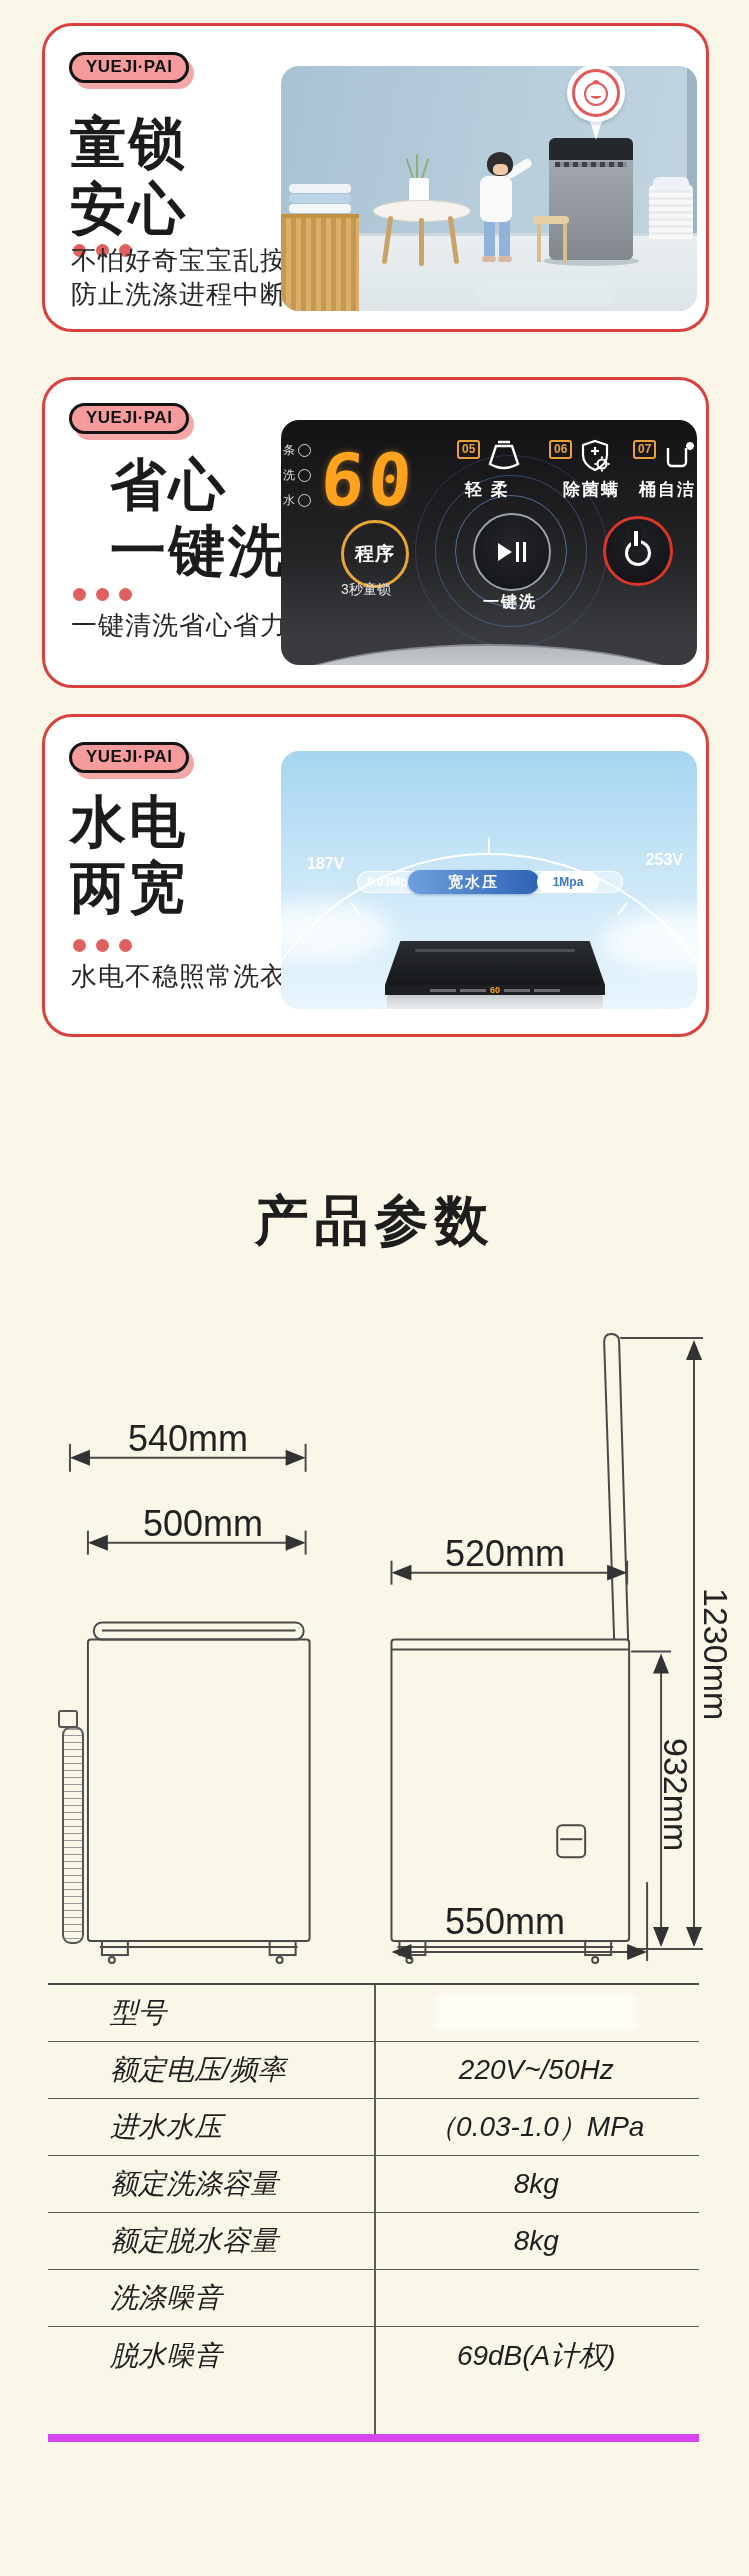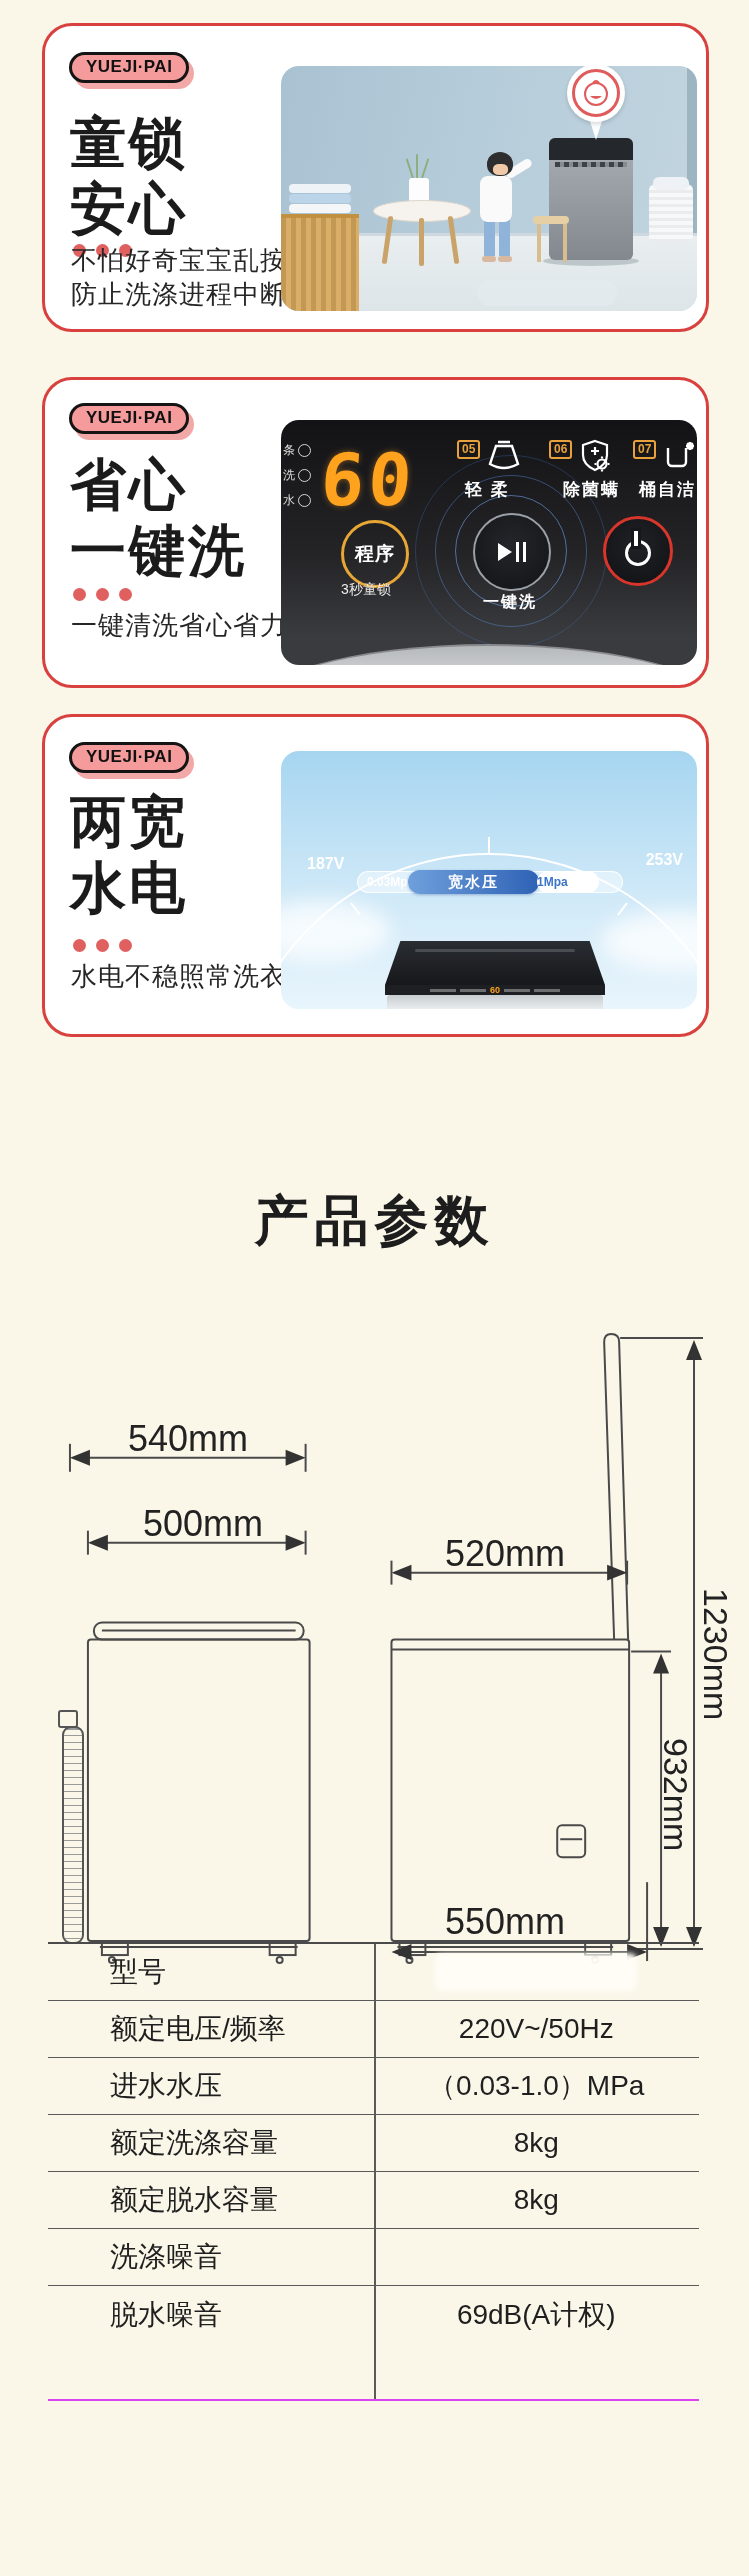--- a/index.html
+++ b/index.html
@@ -83,38 +83,38 @@
   .sc3{top:34px;height:258px;background:linear-gradient(180deg,#a6d5f0 0%,#cfe9f8 55%,#e8f5fc 100%);}
   .cloud{position:absolute;background:rgba(255,255,255,.75);border-radius:50%;filter:blur(10px);}
   .cl1{left:-30px;top:150px;width:140px;height:60px;}
   .cl2{left:320px;top:160px;width:150px;height:60px;}
   .arcsvg{position:absolute;left:0;top:0;}
   .vmin{position:absolute;left:26px;top:104px;color:#fff;font-size:16px;font-weight:bold;}
   .vmax{position:absolute;right:14px;top:100px;color:#fff;font-size:16px;font-weight:bold;}
   .pill-outer{position:absolute;left:76px;top:120px;width:266px;height:22px;border-radius:11px;background:rgba(255,255,255,.45);border:1px solid rgba(255,255,255,.85);box-sizing:border-box;}
   .pmin{position:absolute;left:9px;top:3px;color:#fff;font-size:12px;font-weight:bold;}
   .pill-blue{position:absolute;left:50px;top:-2px;width:131px;height:24px;border-radius:12px;background:linear-gradient(90deg,#6fa0dc,#2e62b5);color:#fff;font-size:15px;font-weight:bold;text-align:center;line-height:24px;letter-spacing:2px;box-shadow:0 1px 3px rgba(30,70,140,.35);}
-  .pill-white{position:absolute;left:179px;top:-1px;width:62px;height:22px;border-radius:11px;background:#fff;color:#3b76c9;font-size:12px;font-weight:bold;text-align:left;line-height:22px;}
+  .pill-white{position:absolute;left:179px;top:-1px;width:62px;height:22px;border-radius:11px;background:#fff;color:#3b76c9;font-size:12px;font-weight:bold;text-align:center;line-height:22px;}
   .mac3{position:absolute;left:104px;top:190px;width:220px;height:68px;}
   .mac3 .lid{position:absolute;left:0;top:0;width:220px;height:44px;background:linear-gradient(180deg,#2a2d31,#16181b);clip-path:polygon(7% 0,93% 0,100% 100%,0 100%);}
   .mac3 .groove{position:absolute;left:30px;top:8px;width:160px;height:3px;background:#4a4e53;border-radius:2px;}
   .mac3 .cstrip{position:absolute;left:0;top:44px;width:220px;height:10px;background:#1d1f22;display:flex;align-items:center;justify-content:center;gap:4px;}
   .mac3 .cstrip .d{width:26px;height:3px;background:rgba(255,255,255,.35);}
   .mac3 .cstrip .o{color:#ffa21e;font-size:9px;font-weight:bold;line-height:9px;}
   .mac3 .body3{position:absolute;left:2px;top:54px;width:216px;height:14px;background:linear-gradient(#c7ccd0,#e9edef);border-radius:3px 3px 0 0;}
   
   .sect{position:absolute;left:0;top:1185px;width:100%;text-align:center;font-size:54px;font-weight:800;letter-spacing:6px;color:#1d1d1d;}
   
   .diag{position:absolute;left:30px;top:1328px;}
   .hose{position:absolute;left:62px;top:1726px;width:22px;height:218px;border:2px solid #555;border-radius:9px;background:repeating-linear-gradient(180deg,#9a9a9a 0 1.5px,transparent 1.5px 7px);box-sizing:border-box;}
   .hose-cap{position:absolute;left:58px;top:1710px;width:20px;height:18px;border:2px solid #555;border-radius:3px;background:#faf6e8;box-sizing:border-box;}
   .dim{position:absolute;font-size:36px;color:#222;text-align:center;width:180px;}
   .dim-rot{position:absolute;font-size:34px;color:#222;transform-origin:0 0;transform:rotate(90deg);white-space:nowrap;}
   
-  .spec{position:absolute;left:48px;top:1942px;width:651px;height:459px;border-top:2px solid #4a4a4a;border-bottom:2px solid #d946ef;box-sizing:border-box;}
+  .spec{position:absolute;left:48px;top:1983px;width:651px;height:459px;border-top:2px solid #4a4a4a;border-bottom:8px solid #d946ef;box-sizing:border-box;font-style:italic;}
   .spec .vline{position:absolute;left:326px;top:0;bottom:0;width:2px;background:#5a5a5a;}
   .srow{display:flex;height:57px;border-bottom:1.5px solid #5a5a5a;box-sizing:border-box;align-items:center;}
   .srow:last-child{border-bottom:none;}
   .slabel{width:326px;padding-left:62px;font-size:28px;color:#1f1f1f;box-sizing:border-box;}
   .svalue{width:326px;text-align:center;font-size:28px;color:#1f1f1f;}
   .redact{width:200px;height:36px;margin:0 auto;border-radius:5px;background:rgba(255,253,246,.96);filter:blur(2px);box-shadow:0 0 4px rgba(255,255,255,.9);}
   svg{display:block;}
 </style>
 </head>
 <body>
@@ -176,21 +176,21 @@
           <circle cx="16" cy="17" r="11"></circle>
           <path d="M13 6 q3 -4 6 0"></path>
           <path d="M10 19 q6 6 12 0 z" fill="#e05b5b" stroke="none"></path>
         </svg>
       </div>
     </div>
   </div>
 
   <div class="card card2">
     <div class="badge" style="top:23px;">YUEJI·PAI</div>
-    <div class="card-title" style="top:72px;">
+    <div class="card-title" style="top:72px;margin-left:40px;">
       <div>省心</div>
       <div>一键洗</div>
     </div>
     <div class="dots" style="top:208px;">
         <i></i>
         <i></i>
         <i></i>
       </div>
     <div class="card-desc" style="top:228px;">
       <div>一键清洗省心省力</div>
@@ -254,22 +254,22 @@
         <span class="pw-c"></span>
         <span class="pw-b"></span>
       </div>
       <div class="silver"></div>
     </div>
   </div>
 
   <div class="card card3">
     <div class="badge" style="top:25px;">YUEJI·PAI</div>
     <div class="card-title" style="top:72px;">
+      <div>水电</div>
       <div>两宽</div>
-      <div>水电</div>
     </div>
     <div class="dots" style="top:222px;">
         <i></i>
         <i></i>
         <i></i>
       </div>
     <div class="card-desc" style="top:242px;">
       <div>水电不稳照常洗衣</div>
     </div>
     <div class="scene sc3">

